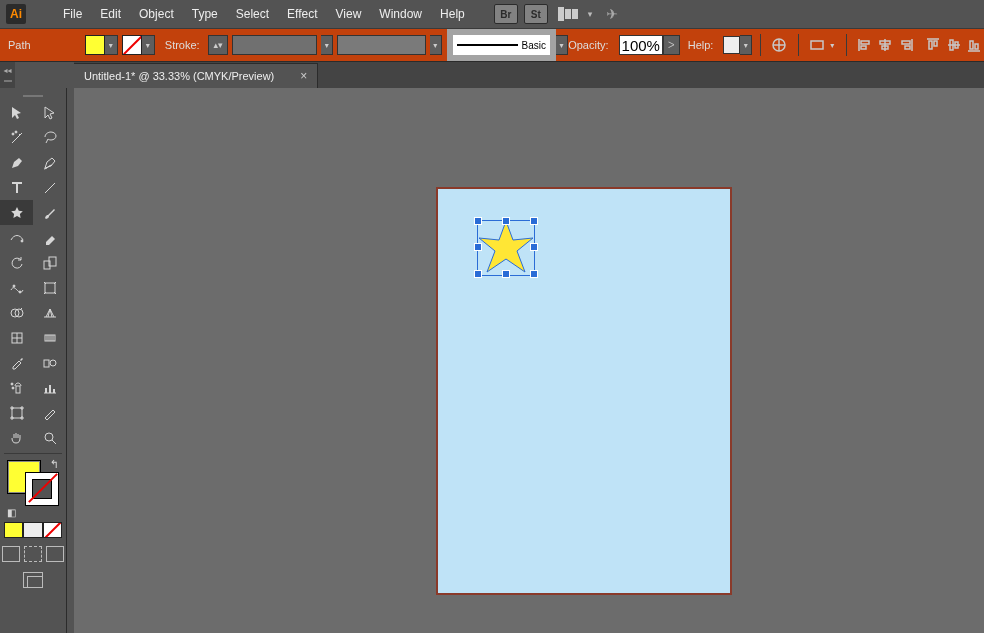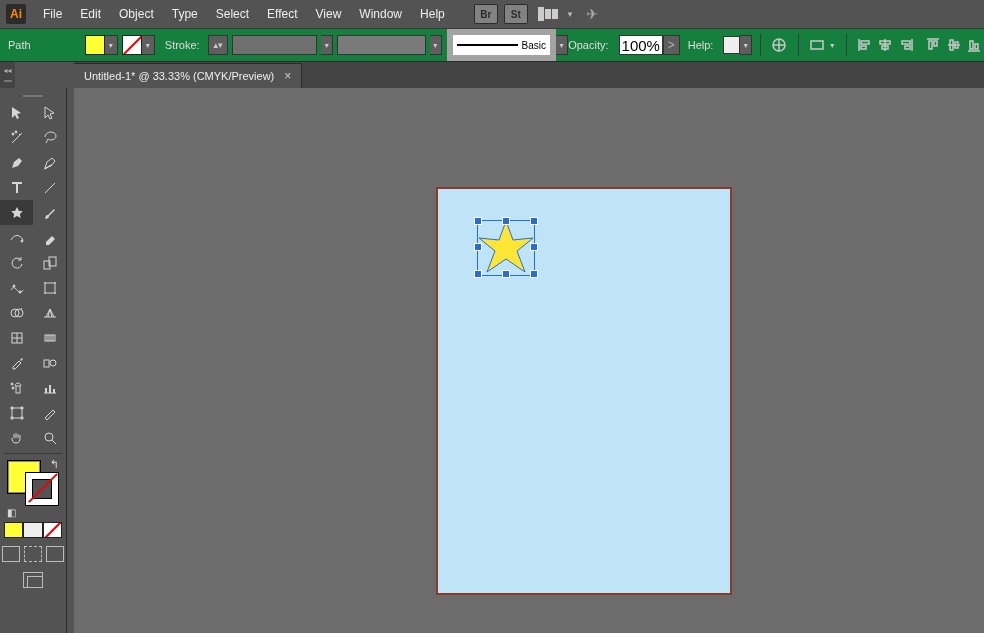--- a/index.html
+++ b/index.html
@@ -1,28 +1,28 @@
 <!DOCTYPE html>
 <html><head>
 <meta charset="utf-8">
 <style>
   html,body{margin:0;padding:0;width:984px;height:633px;background:#535353;font-family:"Segoe UI",Tahoma,sans-serif;font-size:12px;color:#ddd;overflow:hidden;}
   
   .menubar{height:28px;background:#535353;border-bottom:1px solid #3a3a3a;display:flex;align-items:center;padding-left:6px;}
-  .ai-logo{width:20px;height:20px;background:#2b2b2b;color:#ff8a00;font-weight:bold;font-size:12px;display:flex;align-items:center;justify-content:center;border-radius:2px;margin-right:8px;}
+  .ai-logo{width:20px;height:20px;background:#2b2b2b;color:#ff8a00;font-weight:bold;font-size:12px;display:flex;align-items:center;justify-content:center;border-radius:2px;margin-right:28px;}
   .menu-item{padding:12px 9px;height:28px;line-height:28px;color:#eee;}
   .menu-gap{width:14px;}
   .sq-btn{width:22px;height:18px;background:#828282;color:#2b2b2b;font-size:10px;font-weight:bold;display:flex;align-items:center;justify-content:center;margin-left:6px;border:1px solid #2b2b2b;border-radius:2px;}
   .arrange-ico{margin-left:10px;width:26px;height:16px;display:flex;align-items:center;}
   .arrange-ico span{display:inline-block;width:6px;height:10px;background:#ccc;margin-right:1px;}
   .arrange-ico span.big{height:14px;}
   .chev{margin-left:4px;color:#bbb;font-size:9px;}
   .cloud{margin-left:14px;color:#aaa;font-size:14px;}
   
-  .controlbar{height:32px;background:#15803d;border-bottom:1px solid #2b2b2b;display:flex;align-items:center;padding-left:8px;}
+  .controlbar{height:32px;background:#c2410c;border-bottom:1px solid #2b2b2b;display:flex;align-items:center;padding-left:8px;}
   .ctrl-label{color:#ddd;font-size:11px;margin-right:8px;}
   .swatch-box{display:flex;align-items:center;margin-right:4px;}
   .swatch{width:18px;height:18px;border:1px solid #222;}
   .yellow{background:#ffff33;}
   .none-swatch{background:#fff;position:relative;overflow:hidden;}
   .none-swatch::after{content:"";position:absolute;left:-3px;top:8px;width:26px;height:2px;background:#e00;transform:rotate(-45deg);}
   .dd{width:12px;height:18px;background:#5e5e5e;border:1px solid #333;border-left:none;display:flex;align-items:center;justify-content:center;color:#ccc;font-size:8px;}
   .stroke-weight{width:20px;height:18px;background:#5e5e5e;border:1px solid #333;display:flex;align-items:center;justify-content:center;color:#ccc;font-size:9px;margin-right:4px;}
   .var-width{width:90px;height:18px;background:#707070;border:1px solid #333;margin-right:4px;}
   .brush-box{width:96px;height:20px;background:#fff;border:6px solid #a3a3a3;display:flex;align-items:center;padding:0 4px;}
@@ -32,21 +32,21 @@
   .arrow-btn{width:16px;height:18px;background:#5e5e5e;border:1px solid #333;display:flex;align-items:center;justify-content:center;color:#ccc;font-size:9px;}
   .style-sw{width:16px;height:16px;background:#eee;border:1px solid #333;margin-left:2px;}
   .vsep{width:1px;height:22px;background:#3a3a3a;margin:0 8px;}
   .ico-btn{width:22px;height:22px;display:flex;align-items:center;justify-content:center;color:#c8c8c8;font-size:13px;}
   .ico-btn svg{width:16px;height:16px;stroke:#c8c8c8;fill:none;stroke-width:1.5;}
   
   .tabbar{position:absolute;left:74px;top:61px;right:0;height:26px;background:#444;border-top:1px solid #2b2b2b;display:flex;align-items:flex-end;}
   .handle{position:absolute;left:0;top:61px;width:15px;height:26px;background:#444;display:flex;flex-direction:column;align-items:center;justify-content:center;gap:6px;border-top:1px solid #2b2b2b;}
   .handle .hchev{color:#aaa;font-size:8px;line-height:6px;}
   .handle .hgrip{width:8px;height:2px;background:#777;}
-  .tab{height:24px;background:#535353;padding:0 10px;display:flex;align-items:center;border-top:1px solid #2b2b2b;border-right:1px solid #2b2b2b;font-size:11px;color:#eee;}
+  .tab{height:24px;background:#535353;padding:0 10px;display:flex;align-items:center;border-top:1px solid #2b2b2b;border-right:1px solid #2b2b2b;font-size:11px;color:#eee;gap:16px;}
   .tab .close{margin-left:10px;color:#ccc;font-size:12px;}
   
   .tools{position:absolute;left:0;top:88px;width:66px;bottom:0;background:#535353;border-right:1px solid #2b2b2b;padding-top:4px;}
   .tool-grip{height:8px;display:flex;align-items:center;justify-content:center;}
   .tool-grip span{display:block;width:20px;height:2px;background:#777;}
   .tool-row{display:flex;}
   .tool{width:33px;height:25px;display:flex;align-items:center;justify-content:center;color:#d6d6d6;}
   .tool.sel{background:#3a3a3a;}
   .tool svg{width:16px;height:16px;fill:#d6d6d6;stroke:#d6d6d6;}
   .thin-sep{height:1px;background:#3a3a3a;margin:3px 4px;}

